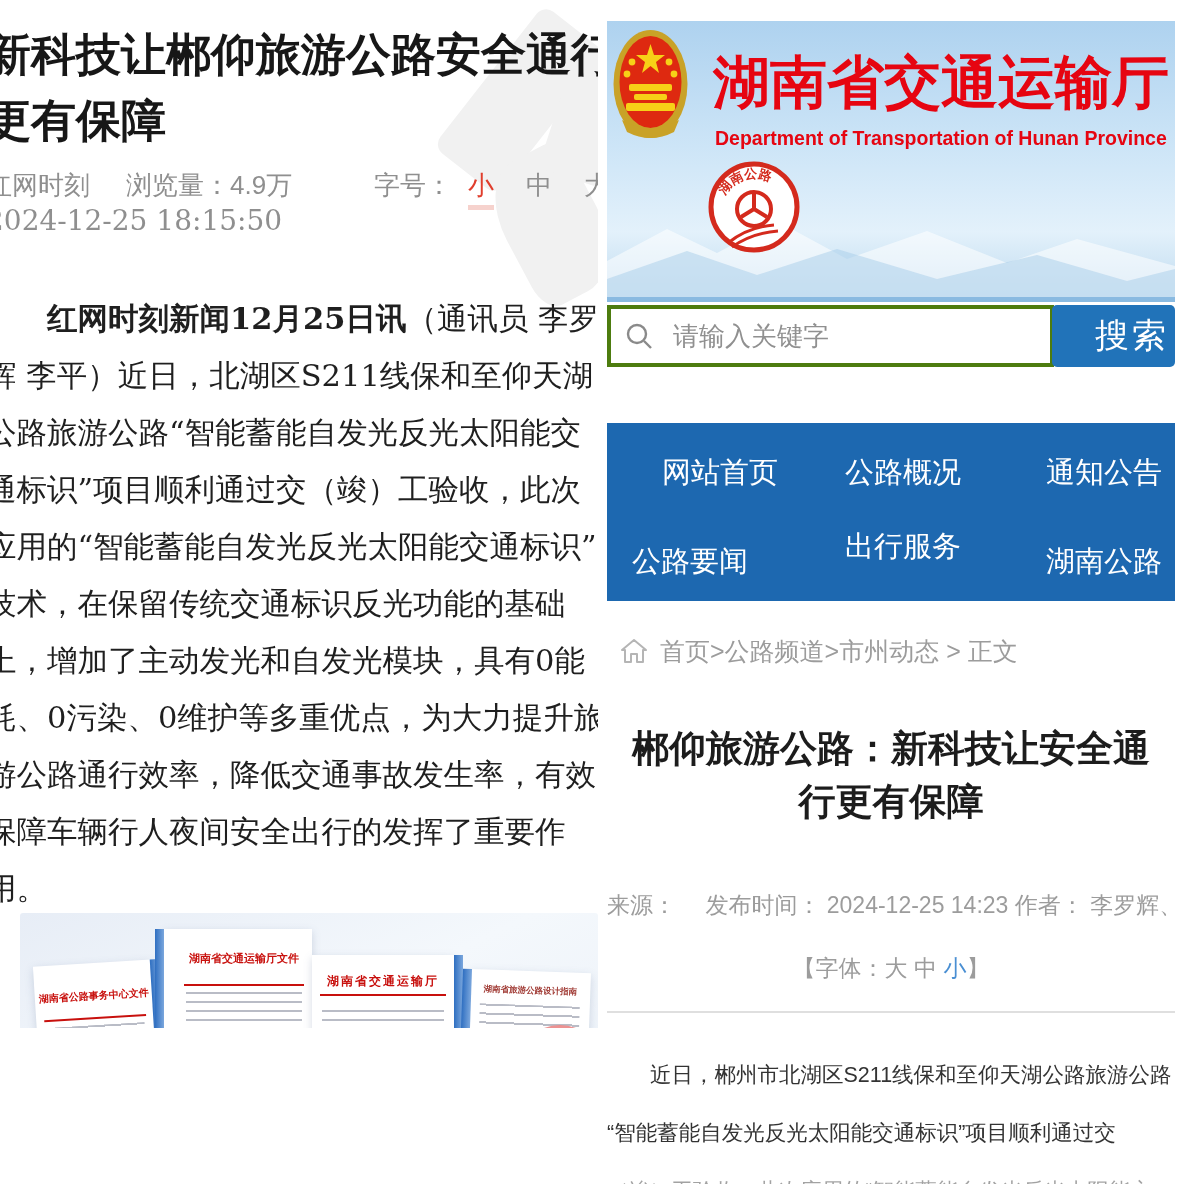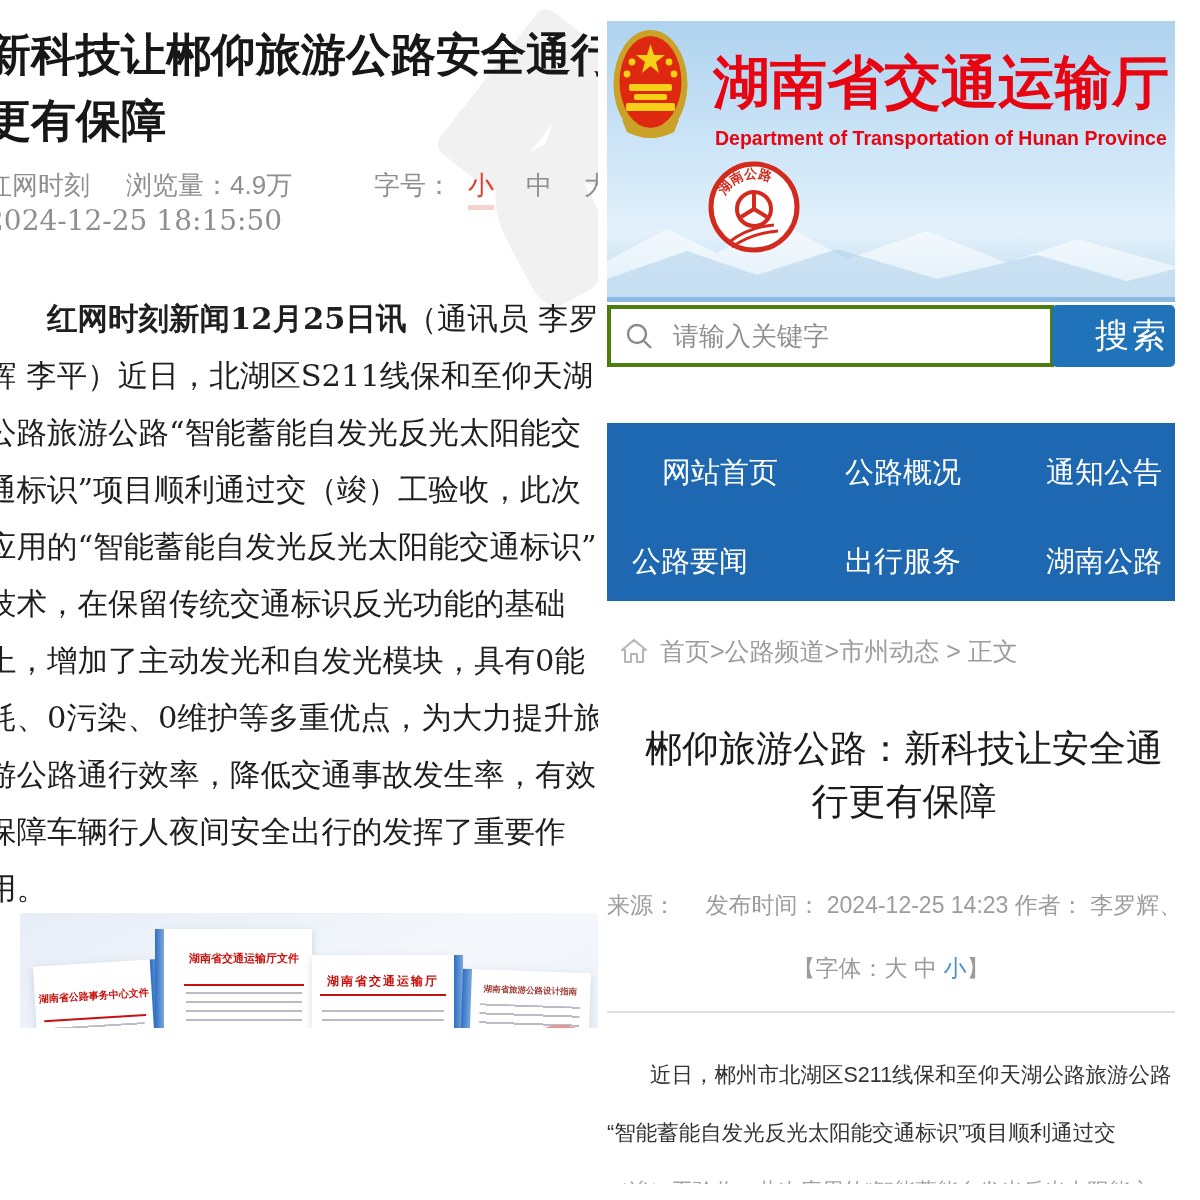--- a/index.html
+++ b/index.html
@@ -46,22 +46,22 @@
   #search-input{position:absolute;left:0;top:0;width:447px;height:62px;box-sizing:border-box;
                 border:4px solid #4d7c0f;background:#fff;font-size:26px;color:#333;
                 padding:0 0 0 62px;outline:none;font-family:inherit;}
   #search-input::placeholder{color:#909090;}
   #search-btn{position:absolute;left:445px;top:0;width:123px;height:62px;background:#2173b9;border:none;
               border-radius:5px;color:#fff;font-size:34px;letter-spacing:3px;font-family:Liberation Mono, monospace;cursor:pointer;text-align:right;}
   #nav{left:0;top:423px;width:568px;height:178px;background:#1d68b0;}
   .nav-item{position:absolute;color:#fff;font-size:29px;white-space:nowrap;cursor:pointer;}
   #breadcrumb{left:13px;top:633px;height:36px;display:flex;align-items:center;gap:12px;
               color:#9c9c9c;font-size:25px;white-space:nowrap;}
-  #r-title{left:13px;top:722px;width:568px;text-align:center;font-size:37px;line-height:53px;
-           font-weight:normal;color:#1c1c1c;}
+  #r-title{left:0;top:722px;width:568px;text-align:center;font-size:37px;line-height:53px;
+           font-weight:bold;color:#1c1c1c;}
   #r-meta{left:0;top:890px;width:568px;text-align:center;font-size:23px;color:#9c9c9c;white-space:pre;}
   #r-fontsel{left:0;top:953px;width:568px;text-align:center;font-size:23px;color:#9c9c9c;white-space:pre;}
   #r-fontsel .blue{color:#4a8fd3;}
   #r-divider{left:0;top:1011px;width:568px;height:2px;background:#dfdfdf;}
   .r-line{position:absolute;white-space:pre;font-size:21.5px;color:#333;}
 </style>
 </head>
 <body>
 
 <div id="stage">
@@ -202,21 +202,21 @@
         <line x1="19" y1="19" x2="26" y2="26" stroke="#8a8a8a" stroke-width="2.4"></line>
       </svg>
       <button id="search-btn">搜索</button>
     </div>
 
     <div id="nav" class="abs">
       <div class="nav-item" style="left:31px;top:30px;margin-left:24px;">网站首页</div>
       <div class="nav-item" style="left:238px;top:30px;">公路概况</div>
       <div class="nav-item" style="left:439px;top:30px;">通知公告</div>
       <div class="nav-item" style="left:25px;top:119px;">公路要闻</div>
-      <div class="nav-item" style="left:238px;top:119px;font-family:Liberation Serif, serif;">出行服务</div>
+      <div class="nav-item" style="left:238px;top:104px;font-family:Liberation Serif, serif;">出行服务</div>
       <div class="nav-item" style="left:439px;top:119px;">湖南公路</div>
     </div>
 
     <div id="breadcrumb" class="abs">
       <svg width="28" height="28" viewBox="0 0 28 28">
         <path d="M14 3 L26 13 L23 13 L23 25 L17 25 L17 17 L11 17 L11 25 L5 25 L5 13 L2 13 Z" fill="none" stroke="#b5b5b5" stroke-width="2" stroke-linejoin="round"></path>
       </svg>
       <span>首页&gt;公路频道&gt;市州动态 &gt; 正文</span>
     </div>
 

